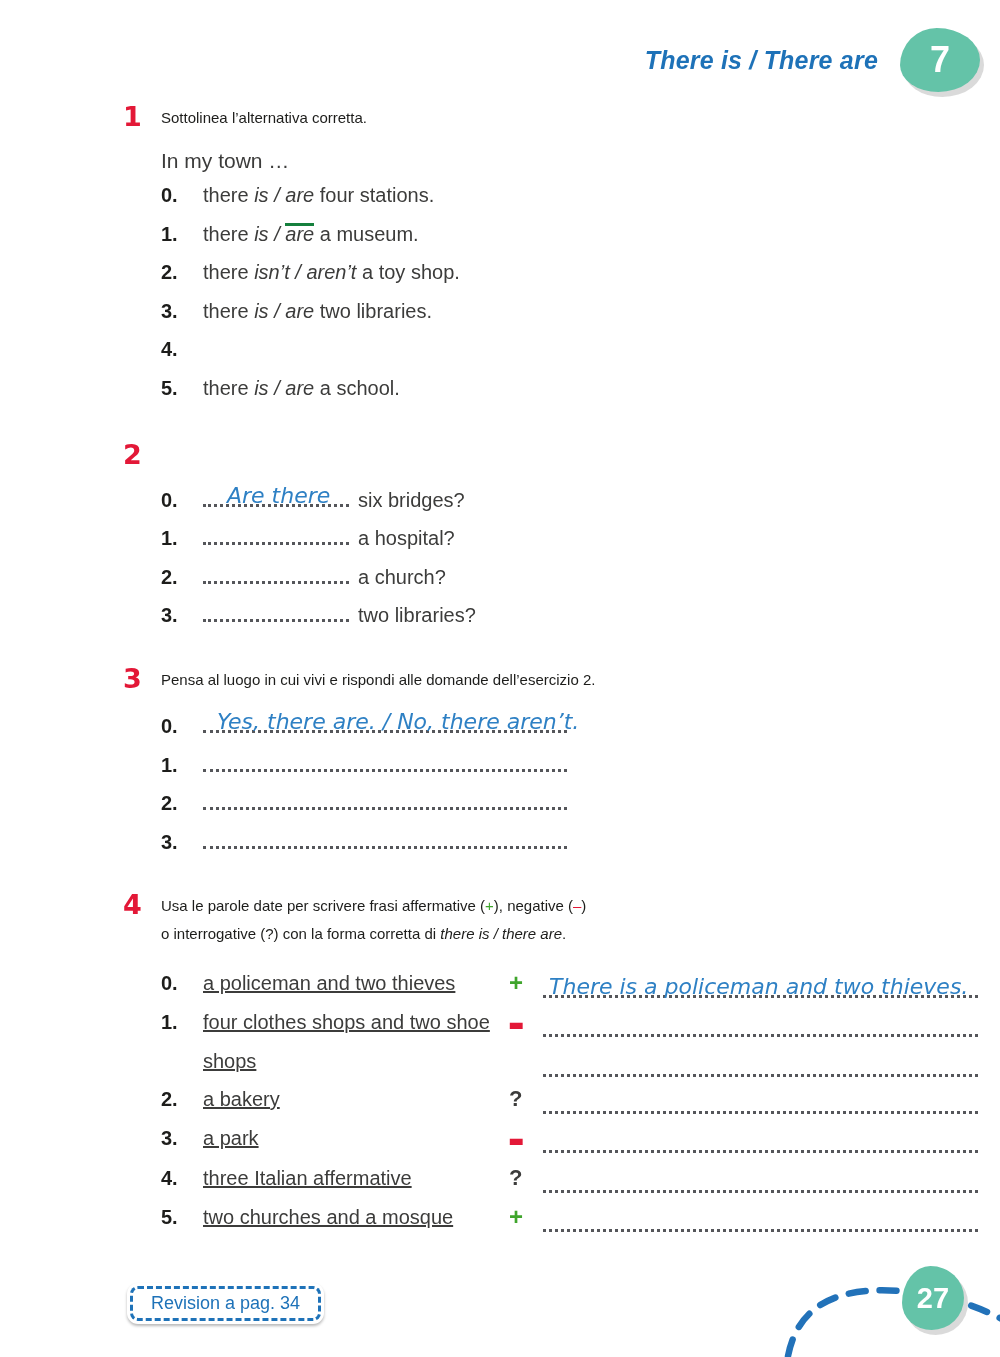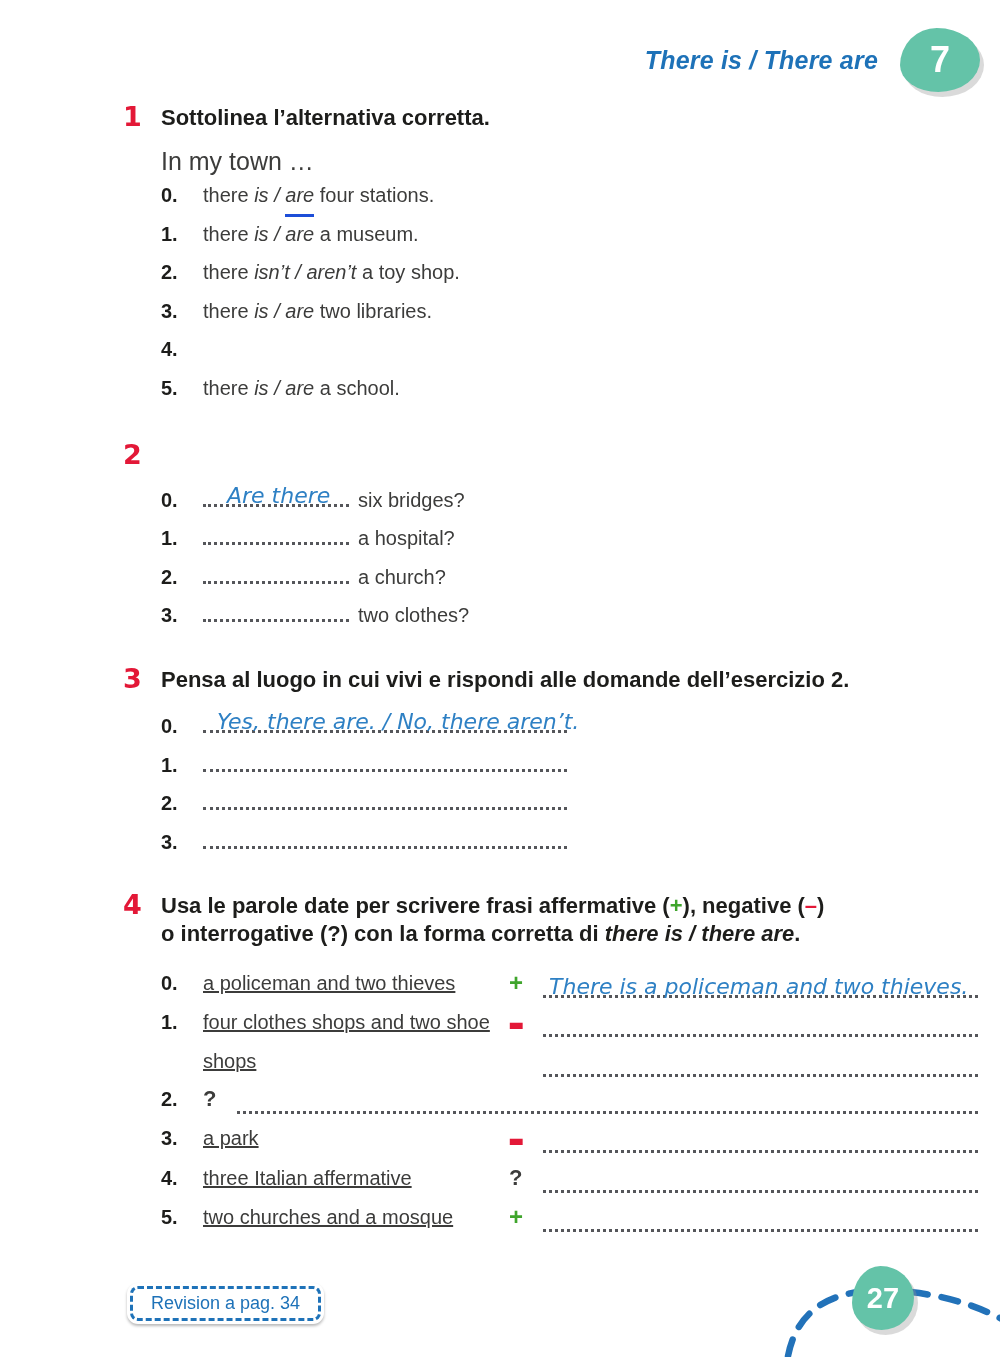--- a/index.html
+++ b/index.html
@@ -18,29 +18,29 @@
   }
   .unit-badge{width:80px;height:64px;font-size:36px;}
   
   .content{position:absolute;left:95px;top:104px;right:50px;}
   .exercise{margin-bottom:26px;}
   .ex-head{display:flex;align-items:flex-start;}
   .ex-num{
     flex:0 0 38px;color:#e31837;font-weight:bold;font-size:27px;line-height:26px;
     font-family:"DejaVu Sans",sans-serif;
   }
-  .ex-title{font-weight:bold;font-size:22px;color:#1d1d1b;line-height:28px;}
+  .ex-title{font-weight:normal;font-size:15px;color:#1d1d1b;line-height:28px;}
   .ex-title em{font-style:italic;}
   .ex-body{margin-left:38px;}
-  .intro{font-size:25px;margin-top:16px;line-height:26px;}
+  .intro{font-size:21px;margin-top:16px;line-height:26px;}
   .items{margin-top:10px;}
   .row{display:flex;align-items:baseline;height:38.6px;font-size:20px;}
   .row .inum{flex:0 0 42px;font-weight:bold;color:#1d1d1b;}
   .row em{font-style:italic;}
-  .ans-underline{font-style:italic;border-bottom:3px solid #1d4ed8;padding-bottom:8px;}
+  .ans-underline{font-style:italic;border-bottom:3px solid #15803d;padding-bottom:17px;}
   
   .blank{position:relative;display:inline-block;height:18px;border-bottom:3px dotted #55565a;}
   .blank-short{width:146px;}
   .blank-long{width:364px;}
   .hand{
     position:absolute;bottom:-4px;white-space:nowrap;
     font-family:"DejaVu Sans",sans-serif;font-style:italic;
     color:#2e80c4;font-size:22px;
   }
   .tail{margin-left:9px;}
@@ -61,21 +61,21 @@
   
   .revision-wrap{
     position:absolute;left:99px;top:1283px;background:#fff;border-radius:11px;padding:3px;
     box-shadow:0 2px 3px rgba(0,0,0,.28);
   }
   .revision-box{
     border:3px dashed #1e72b8;border-radius:8px;padding:4px 18px;
     color:#1e72b8;font-size:18px;white-space:nowrap;
   }
   .revision-box b{font-weight:normal;}
-  .page-badge{position:absolute;left:824px;top:1266px;width:62px;height:64px;font-size:29px;z-index:2;}
+  .page-badge{position:absolute;left:874px;top:1266px;width:62px;height:64px;font-size:29px;z-index:2;}
   .curve-svg{position:absolute;left:740px;top:1248px;z-index:1;}
 </style>
 </head>
 <body>
 
 <div class="page">
 
   <div class="unit-header">
     <span class="unit-title">There is / There are</span>
     <span class="blob unit-badge">
@@ -145,21 +145,21 @@
             <span class="blank blank-short">
                 <span class="hand"></span>
               </span>
             <span class="tail">a church?</span>
           </div>
           <div class="row">
             <span class="inum">3.</span>
             <span class="blank blank-short">
                 <span class="hand"></span>
               </span>
-            <span class="tail">two clothes?</span>
+            <span class="tail">two libraries?</span>
           </div>
         </div>
       </div>
     </div>
 
     <div class="exercise">
       <div class="ex-head">
         <span class="ex-num">3</span>
         <span class="ex-title">Pensa al luogo in cui vivi e rispondi alle domande dell’esercizio 2.</span>
       </div>
@@ -217,20 +217,21 @@
             <span class="inum">1.</span>
             <span class="prompt">four clothes shops and two shoe shops</span>
             <span class="sym minus sym-red"><span class="symtxt">–</span></span>
             <span class="answer">
               <span class="dotline"></span>
               <span class="dotline"></span>
             </span>
           </div>
           <div class="row4">
             <span class="inum">2.</span>
+            <span class="prompt">a bakery</span>
             <span class="sym">?</span>
             <span class="answer">
               <span class="dotline"></span>
             </span>
           </div>
           <div class="row4">
             <span class="inum">3.</span>
             <span class="prompt">a park</span>
             <span class="sym minus sym-red"><span class="symtxt">–</span></span>
             <span class="answer">

